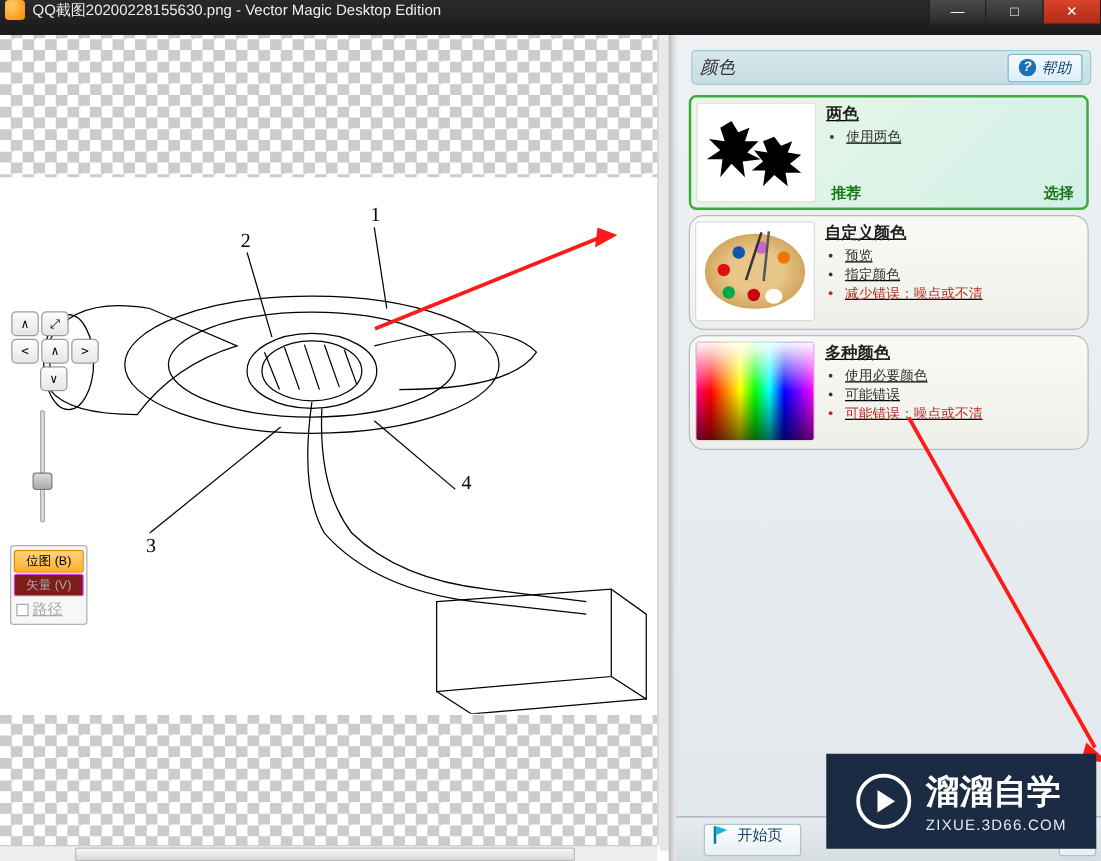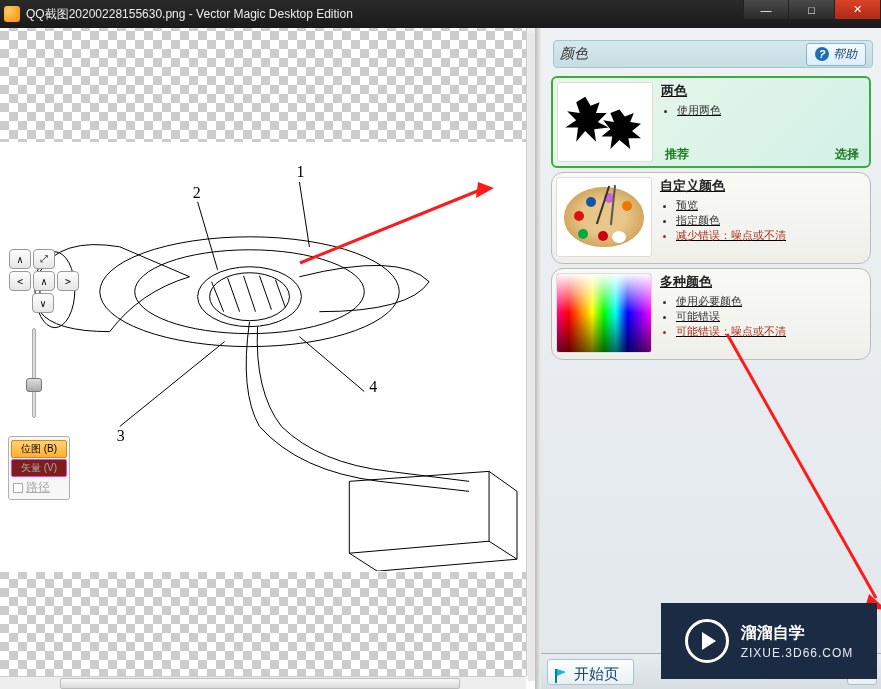--- a/index.html
+++ b/index.html
@@ -1,18 +1,18 @@
 <!DOCTYPE html>
 <html><head>
 <meta charset="utf-8">
 <style>
 * { box-sizing: border-box; margin: 0; padding: 0; }
 body { font-family: "Microsoft YaHei", Tahoma, sans-serif; font-size: 12px; background: #fff; width: 881px; height: 689px; overflow: hidden; position: relative; }
 
-.titlebar { height: 28px; background: linear-gradient(#2a2a2a, #1a1a1a); color: #fff; display: flex; align-items: center; padding: 0 4px; position: relative; }
+.titlebar { height: 28px; background: linear-gradient(#2a2a2a, #1a1a1a); color: #fff; display: flex; padding: 0 4px; position: relative; }
 .titlebar .appicon { width: 16px; height: 16px; margin-right: 6px; border-radius: 3px; background: radial-gradient(circle at 30% 30%, #ffcc66, #ff8800); }
 .titlebar .title { font-size: 12px; color: #eee; }
 .winbtns { position: absolute; right: 0; top: 0; display: flex; }
 .winbtn { width: 46px; height: 20px; background: linear-gradient(#4a4a4a,#2a2a2a); border: 1px solid #222; border-top: none; display: flex; align-items: center; justify-content: center; color: #fff; font-size: 11px; }
 .winbtn.close { background: linear-gradient(#d9432a,#b02a15); }
 .winbtn + .winbtn { border-left: none; }
 
 .workspace { position: absolute; top: 28px; left: 0; right: 0; bottom: 0; display: flex; }
 
 
@@ -77,26 +77,26 @@
 }
 
 
 .arrow2 { position:absolute; left:180px; top:300px; width:170px; height:290px; pointer-events:none; }
 
 
 .watermark { position:absolute; right:4px; bottom:10px; width:216px; height:76px; background:#1b2b44; display:flex; align-items:center; justify-content:center; gap:12px; }
 .watermark .play { width:44px; height:44px; border:3px solid #fff; border-radius:50%; display:flex; align-items:center; justify-content:center;}
 .watermark .play::after { content:""; border-left:14px solid #fff; border-top:9px solid transparent; border-bottom:9px solid transparent; margin-left:4px;}
 .watermark .wt { color:#fff; }
-.watermark .wt .l1 { font-size:16px; font-weight:bold;}
+.watermark .wt .l1 { font-size:27px; font-weight:bold;}
 .watermark .wt .l2 { font-size:12px; letter-spacing:1px; color:#e6e9ef; margin-top:2px;}
 
 
 .bottombar { position:absolute; left:0; right:0; bottom:0; height:36px; background: linear-gradient(#e7ecef,#d6dde1); border-top:1px solid #aab; display:flex; align-items:center; padding:0 6px; }
-.home-btn { background: linear-gradient(#fdfefe,#e8eff3); border:1px solid #a9c3cf; border-radius:3px; height:26px; padding: 0 14px 0 6px; display:flex; align-items:flex-end; gap:6px; font-size:15px; color:#15416b;}
+.home-btn { background: linear-gradient(#fdfefe,#e8eff3); border:1px solid #a9c3cf; border-radius:3px; height:26px; padding: 0 14px 0 6px; display:flex; align-items:flex-start; gap:6px; font-size:12px; color:#15416b;margin-left:16px;}
 .home-icon { width:14px; height:16px; }
 .prog-skip { position:absolute; right:4px; bottom:4px; height:26px; width:30px; background: linear-gradient(#fdfefe,#e8eff3); border:1px solid #a9c3cf; border-radius:3px; display:flex; align-items:center; justify-content:center; color:#15416b;}
 
 
 .leaf-thumb svg { width: 90px; height: 72px; }
 </style>
 </head>
 <body>
 
 <div class="titlebar">

